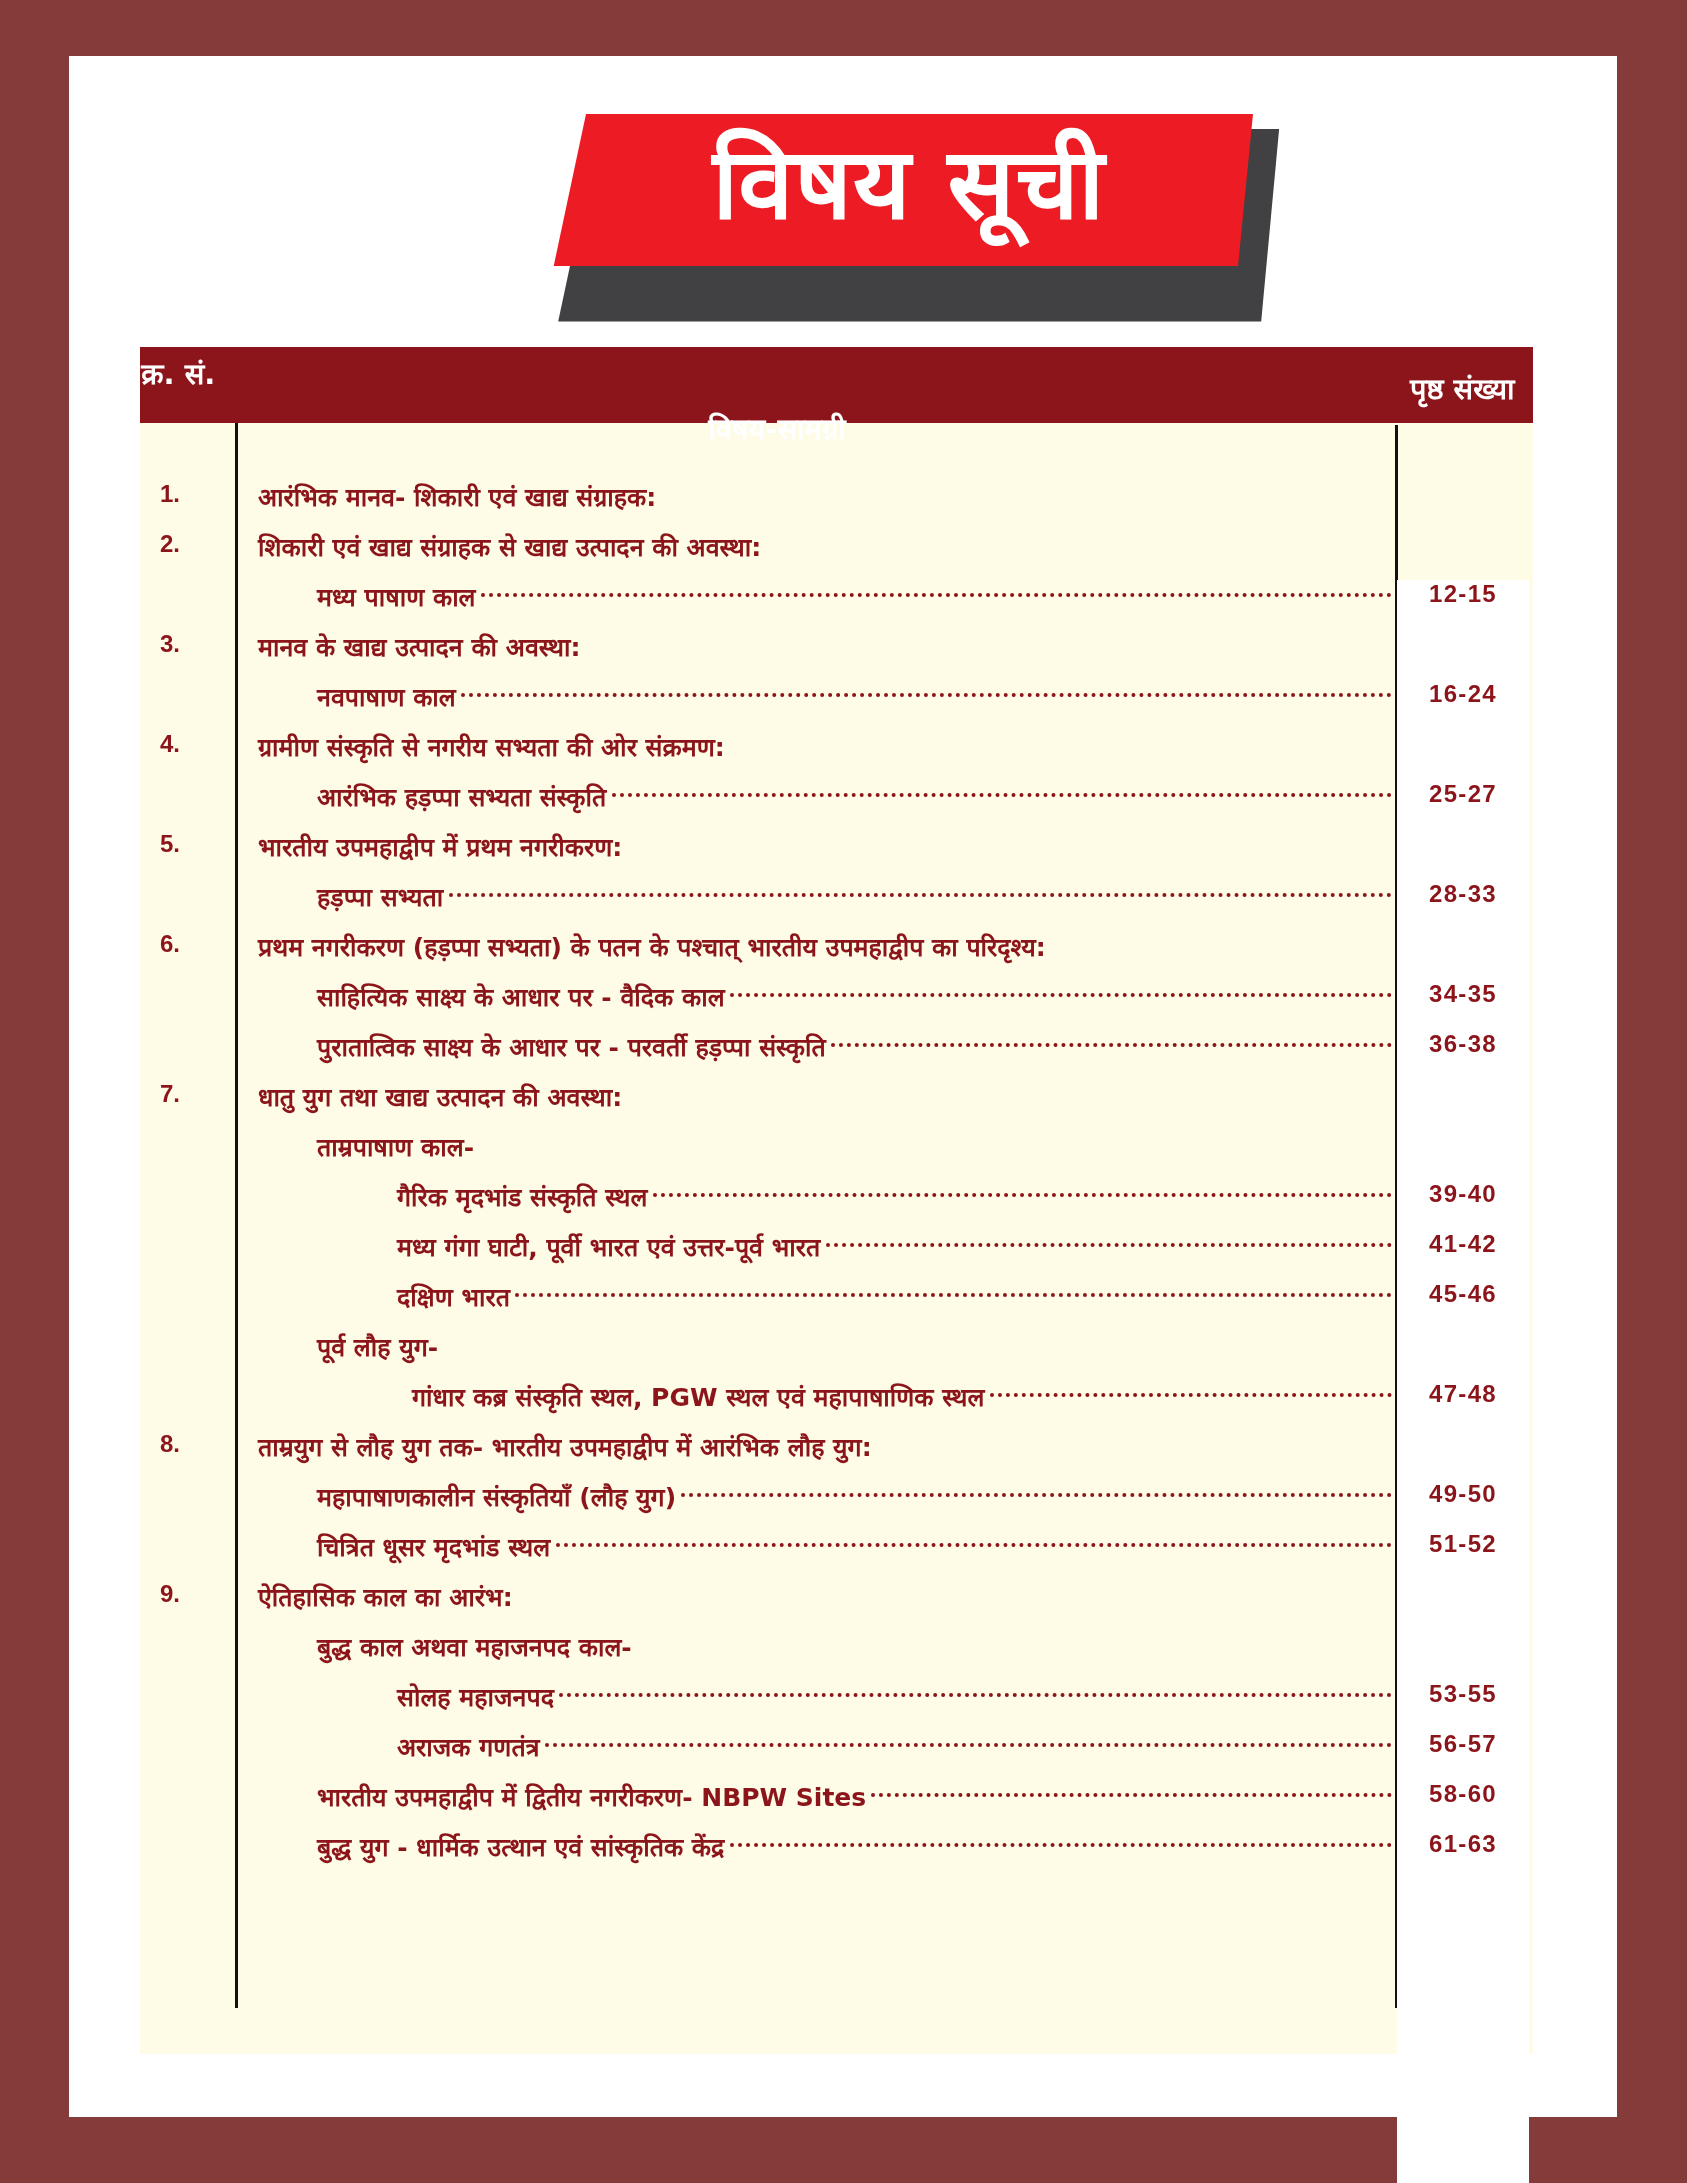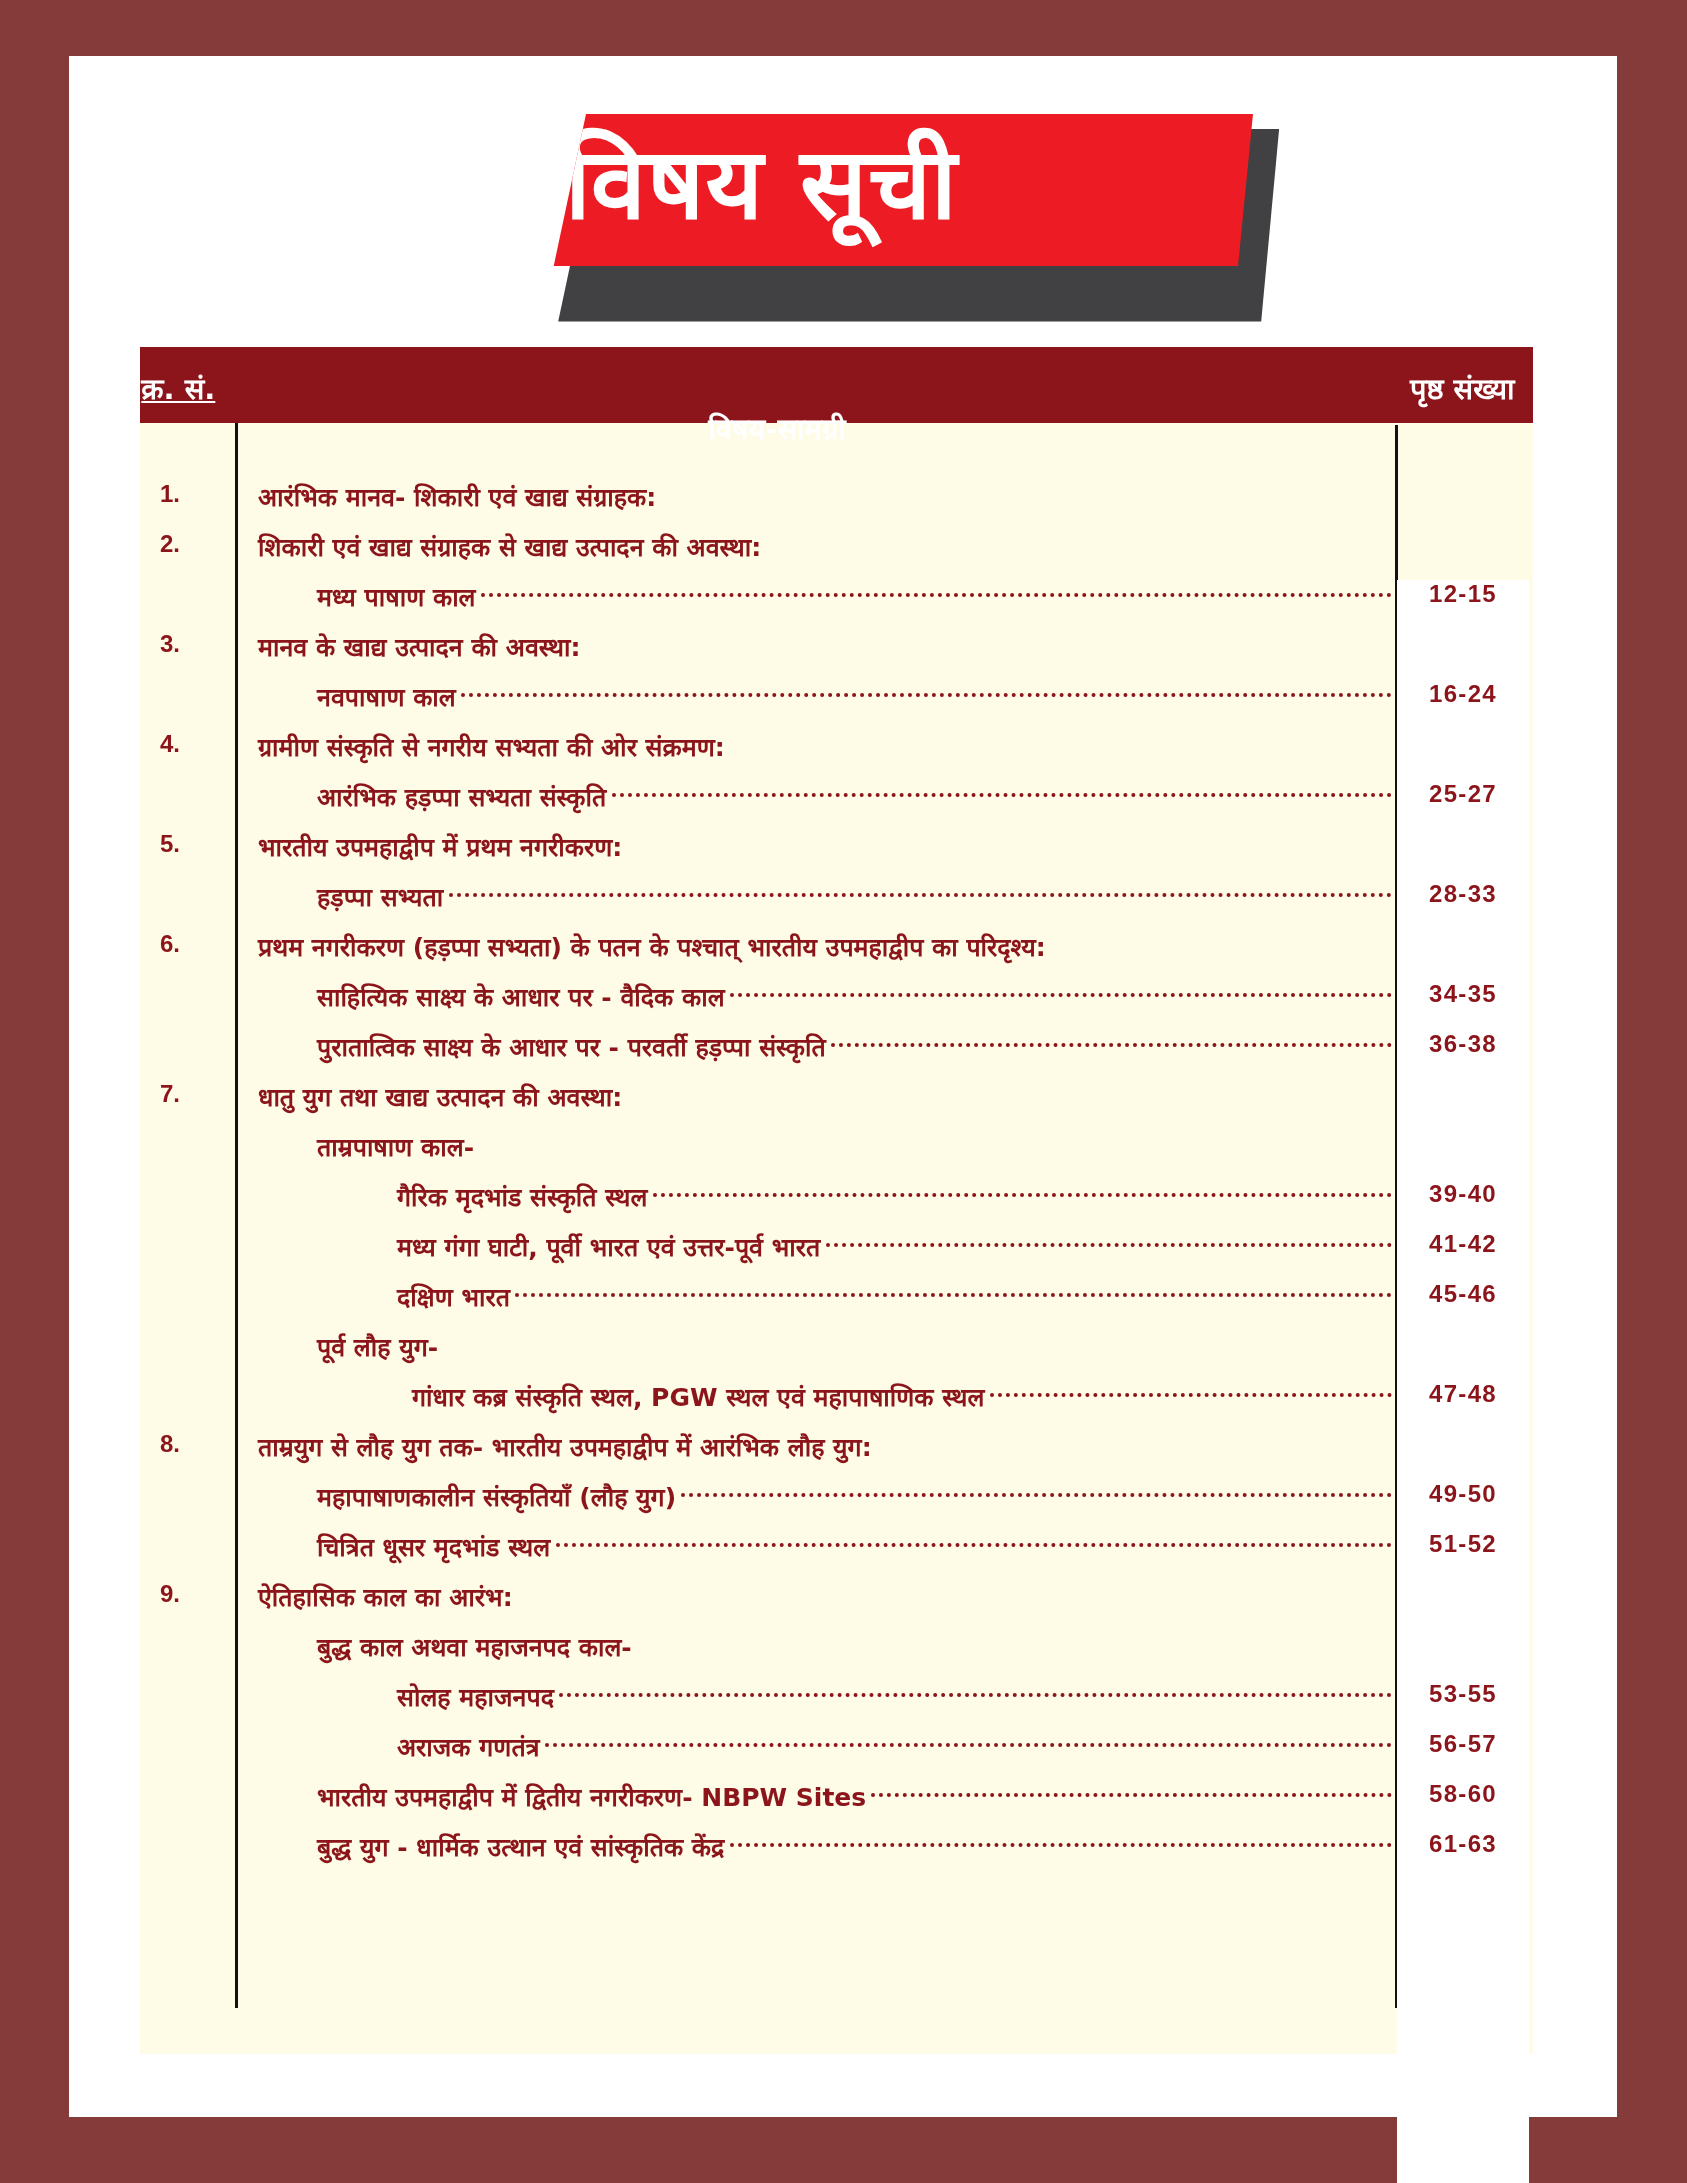--- a/index.html
+++ b/index.html
@@ -28,21 +28,21 @@
     width: 721px; height: 193px;
     background: #414042;
     clip-path: polygon(41px 0, 721px 0, 703px 193px, 0 193px);
   }
   .banner {
     position: absolute;
     left: 0; top: 0;
     width: 708px; height: 152px;
     background: #ED1C24;
     clip-path: polygon(41px 0, 708px 0, 689px 193px, 0 193px);
-    display: flex; align-items: center; 
+    display: flex; align-items: center; justify-content: center;
   }
   .banner-title {
     color: #ffffff;
     font-family: "DejaVu Sans", sans-serif;
     font-weight: bold;
     font-size: 99px;
     line-height: 1;
     letter-spacing: 1.3px;
     padding-left: 20px;
     margin-top: -13.2px;
@@ -57,21 +57,21 @@
   }
   .toc-header {
     position: absolute;
     left: 0; top: 0;
     width: 1393px; height: 76px;
     background: #8B151A;
     color: #ffffff;
     font-weight: bold;
     font-size: 29px;
   }
-  .toc-header .h-sn { position: absolute; left: 1.3px; top: 21px; text-decoration: underline; }
+  .toc-header .h-sn { position: absolute; left: 1.3px; top: 6px; }
   .toc-header .h-topic { position: absolute; left: 0; width: 1393px; top: 21px; text-align: center; padding-right: 119px; box-sizing: border-box; margin-top: 40px; }
   .toc-header .h-page { position: absolute; right: 18.5px; top: 21px; }
 
   .vline {
     position: absolute;
     width: 3.3px; background: #111111;
   }
   .vline.left { left: 95px; top: 76px; height: 1585px; }
   .vline.right { left: 1255px; top: 78px; height: 1583px; }
 

